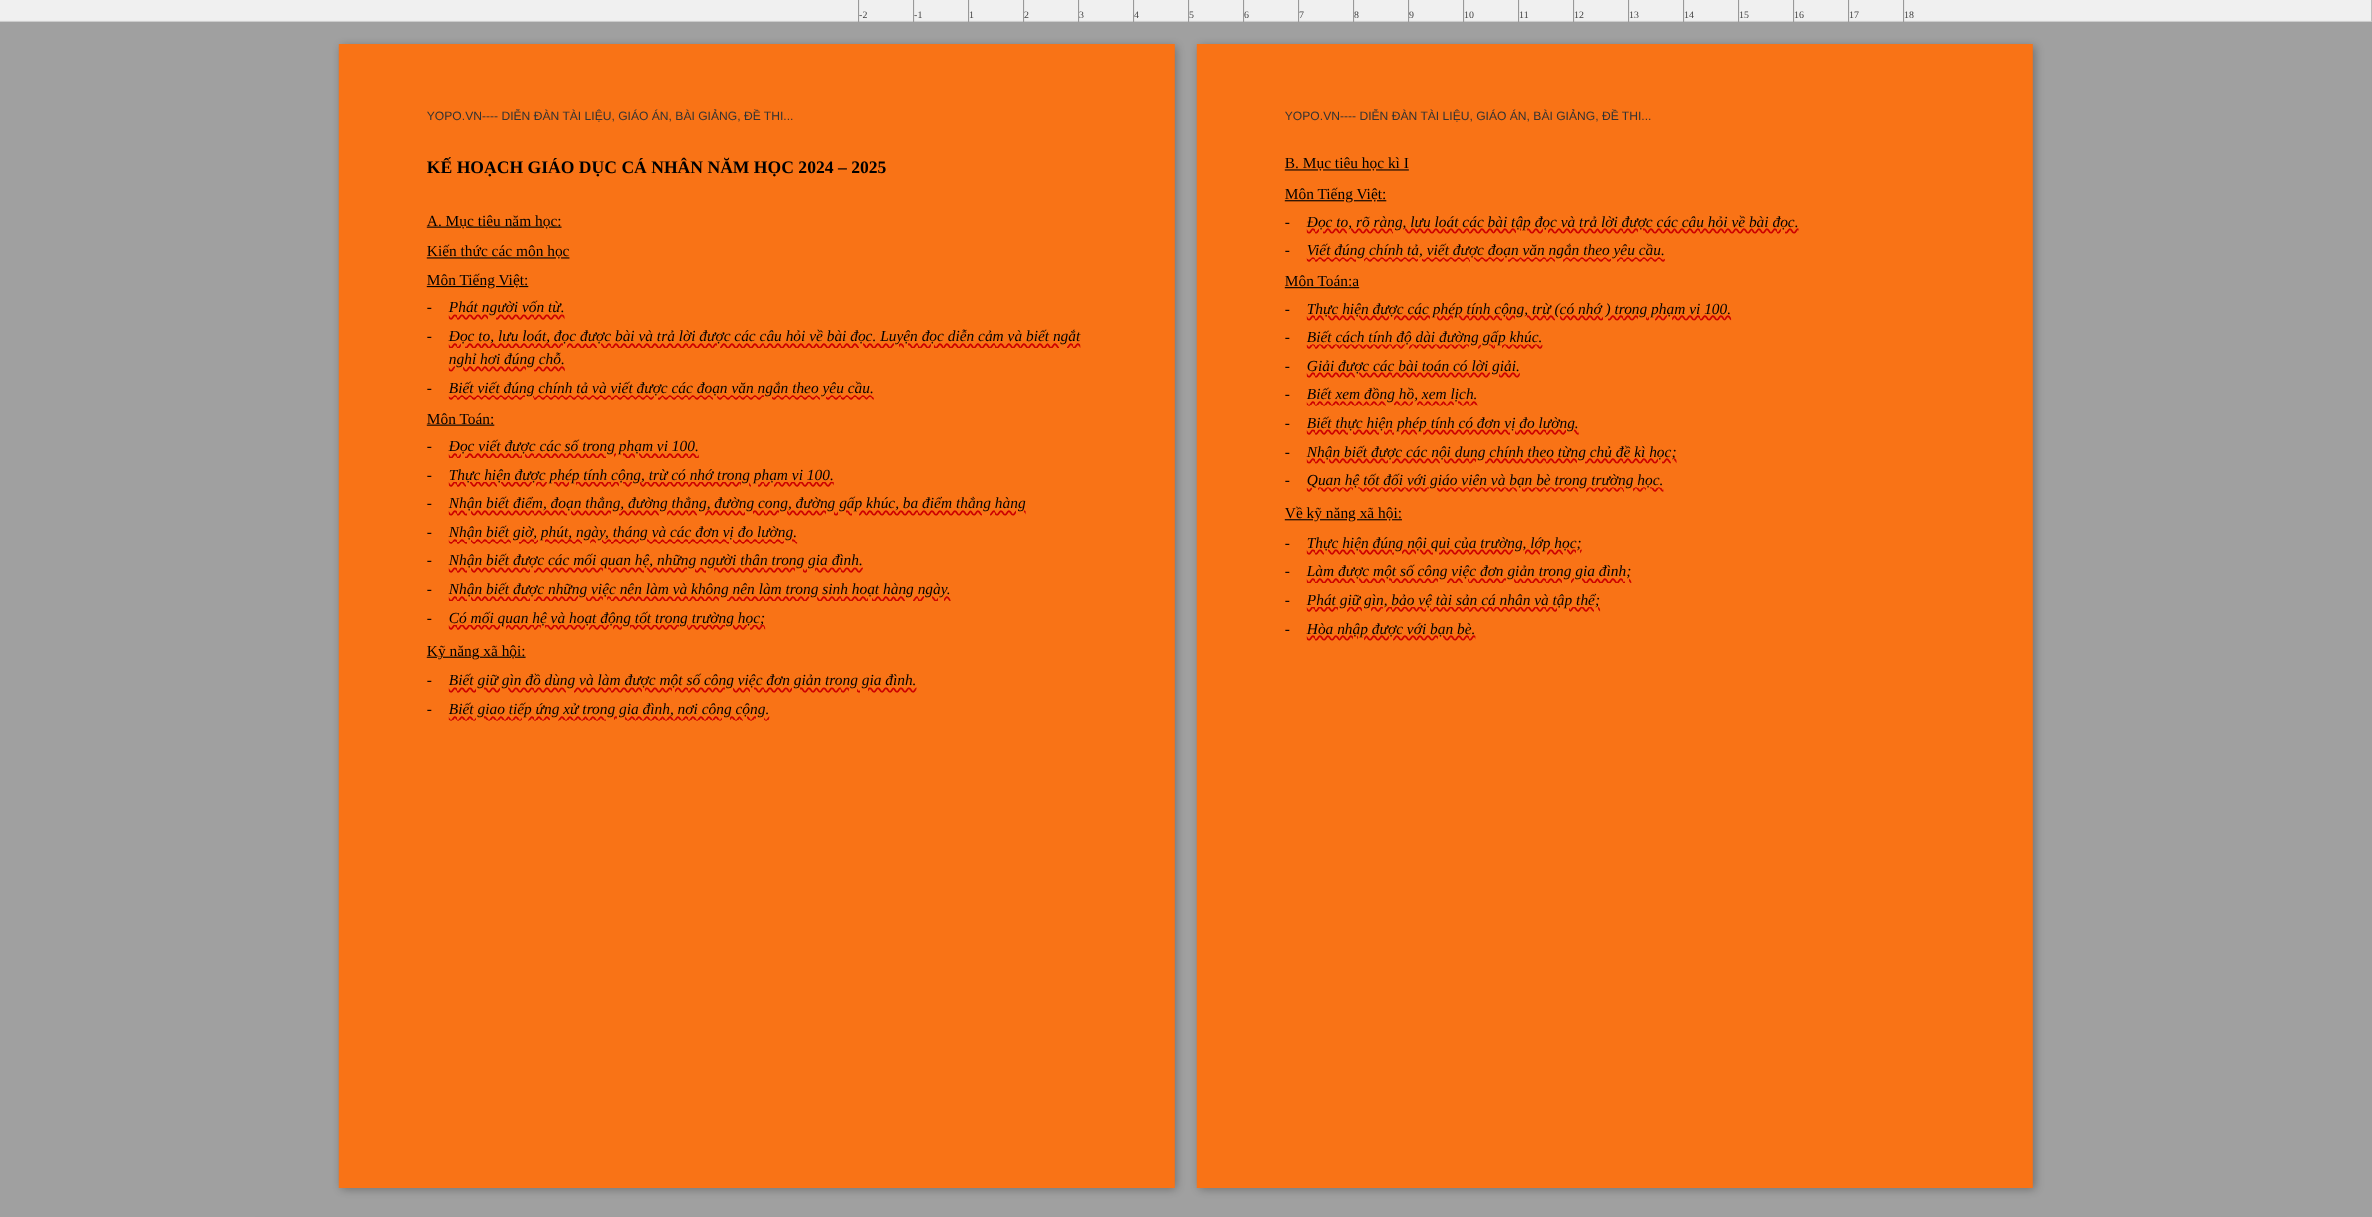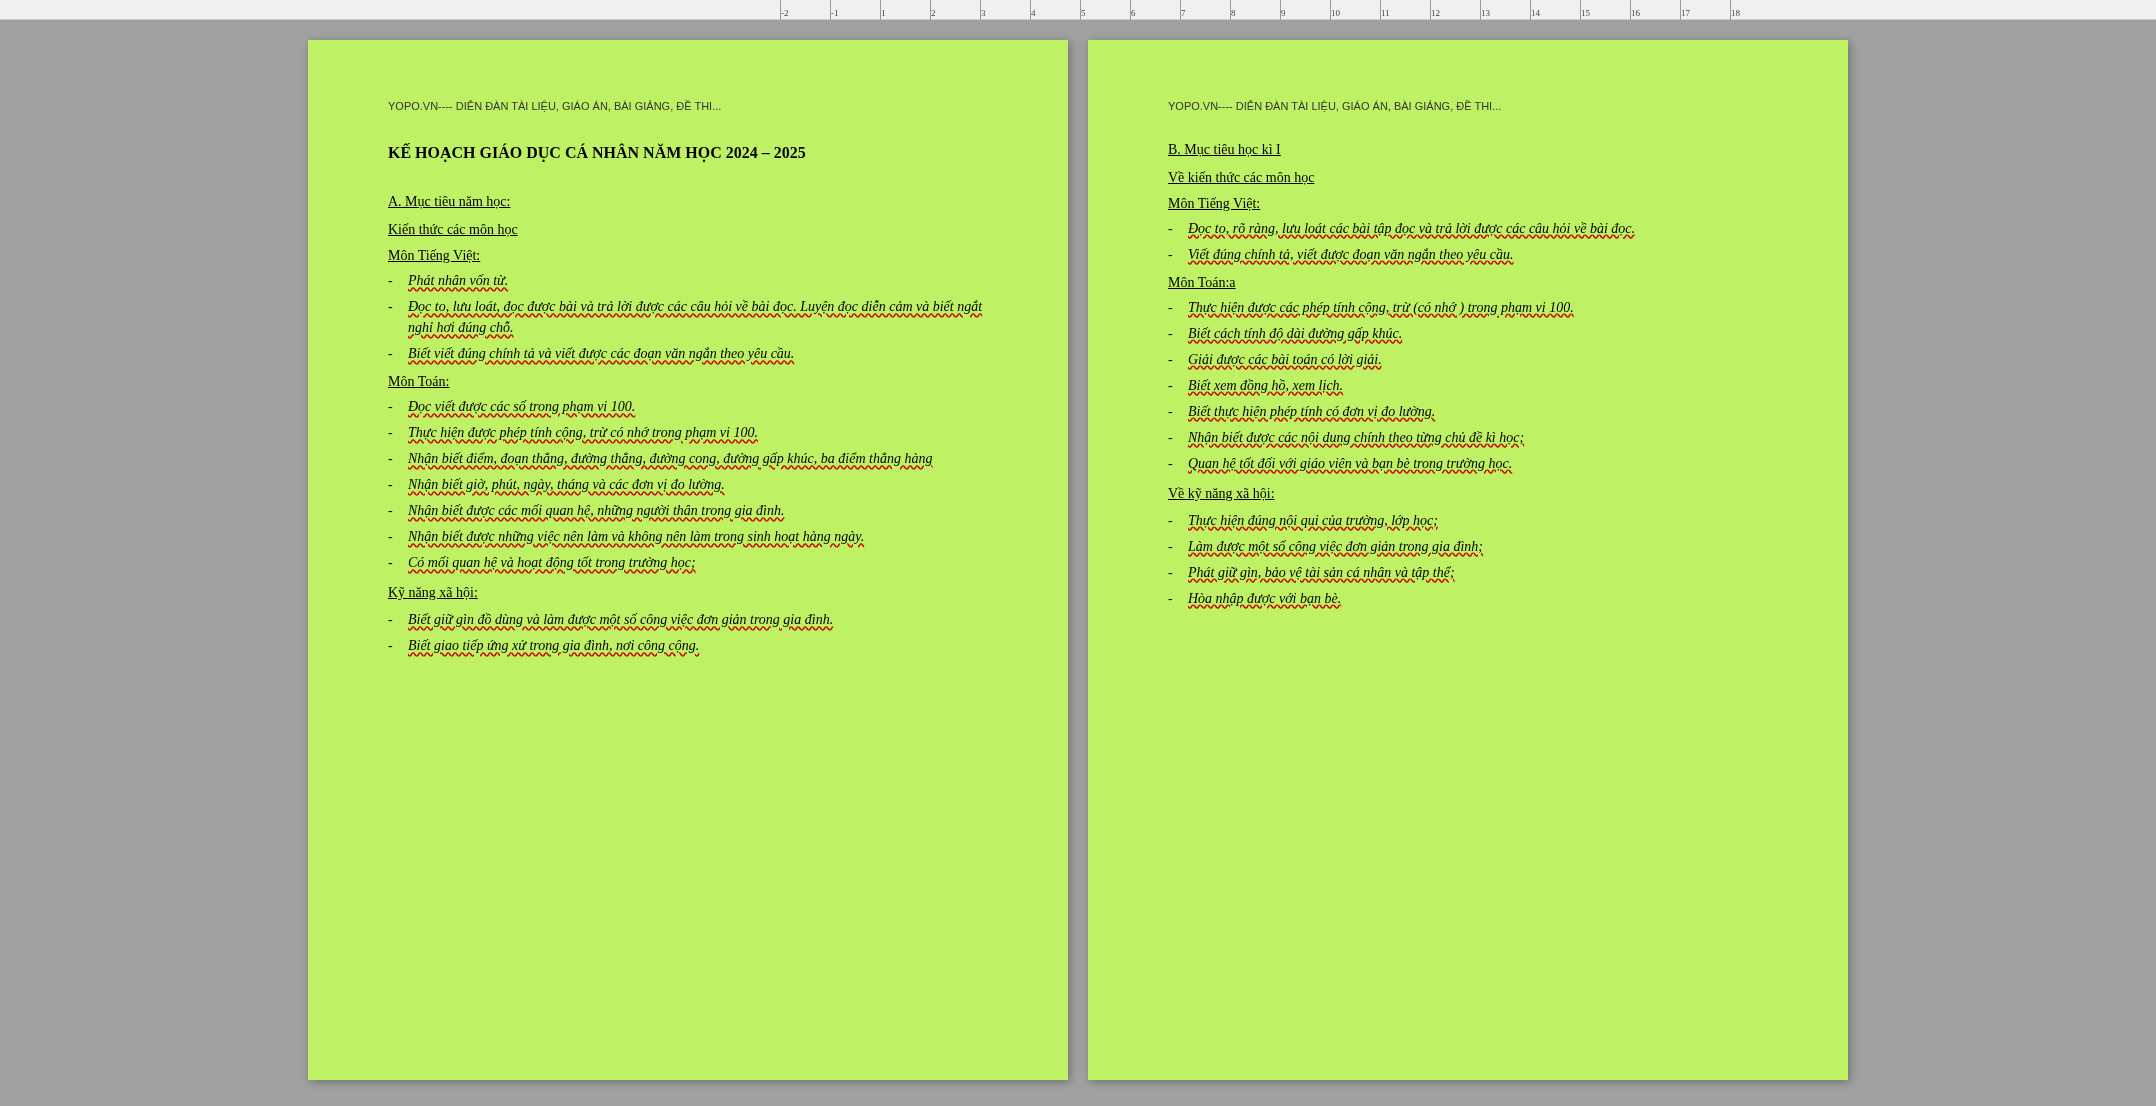--- a/index.html
+++ b/index.html
@@ -44,21 +44,21 @@
     }
 
     .pages-container {
       display: flex;
       justify-content: center;
       gap: 20px;
       padding: 20px;
     }
 
     .page {
-      background: #bef264;
+      background: #f97316;
       width: 760px;
       min-height: 1040px;
       padding: 60px 70px 60px 80px;
       box-shadow: 2px 2px 8px rgba(0,0,0,0.3);
       position: relative;
     }
 
     .page-header {
       font-size: 11px;
       color: #333;
@@ -165,21 +165,21 @@
     <div class="page-title">KẾ HOẠCH GIÁO DỤC CÁ NHÂN NĂM HỌC 2024 – 2025</div>
 
     <div class="section-block">
       <div class="section-heading underline">A. Mục tiêu năm học:</div>
 
       <div class="subsection-heading underline">Kiến thức các môn học</div>
 
       <div class="sub-subsection underline">Môn Tiếng Việt:</div>
       <div class="list-item">
         <span class="list-dash">-</span>
-        <span class="list-text ru">Phát nhân vốn từ.</span>
+        <span class="list-text ru">Phát người vốn từ.</span>
       </div>
       <div class="list-item">
         <span class="list-dash">-</span>
         <span class="list-text ru">Đọc to, lưu loát, đọc được bài và trả lời được các câu hỏi về bài đọc. Luyện đọc diễn cảm và biết ngắt nghỉ hơi đúng chỗ.</span>
       </div>
       <div class="list-item">
         <span class="list-dash">-</span>
         <span class="list-text ru">Biết viết đúng chính tả và viết được các đoạn văn ngắn theo yêu cầu.</span>
       </div>
 
@@ -225,21 +225,20 @@
       </div>
     </div>
   </div>
 
   <div class="page">
     <div class="page-header">YOPO.VN---- DIỄN ĐÀN TÀI LIỆU, GIÁO ÁN, BÀI GIẢNG, ĐỀ THI...</div>
 
     <div class="section-block">
       <div class="section-heading underline">B. Mục tiêu học kì I</div>
 
-      <div class="subsection-heading underline">Về kiến thức các môn học</div>
 
       <div class="sub-subsection underline">Môn Tiếng Việt:</div>
       <div class="list-item">
         <span class="list-dash">-</span>
         <span class="list-text ru">Đọc to, rõ ràng, lưu loát các bài tập đọc và trả lời được các câu hỏi về bài đọc.</span>
       </div>
       <div class="list-item">
         <span class="list-dash">-</span>
         <span class="list-text ru">Viết đúng chính tả, viết được đoạn văn ngắn theo yêu cầu.</span>
       </div>

